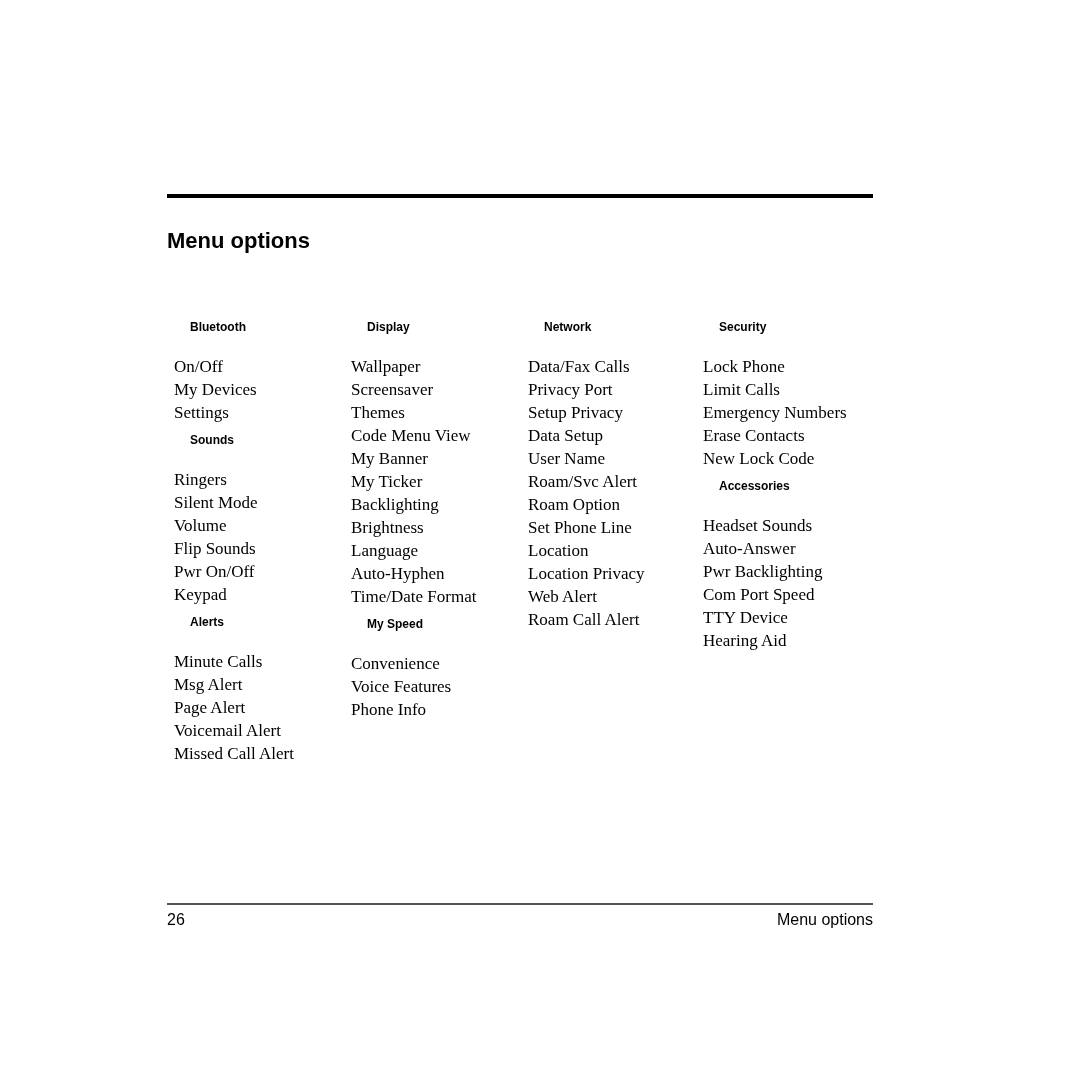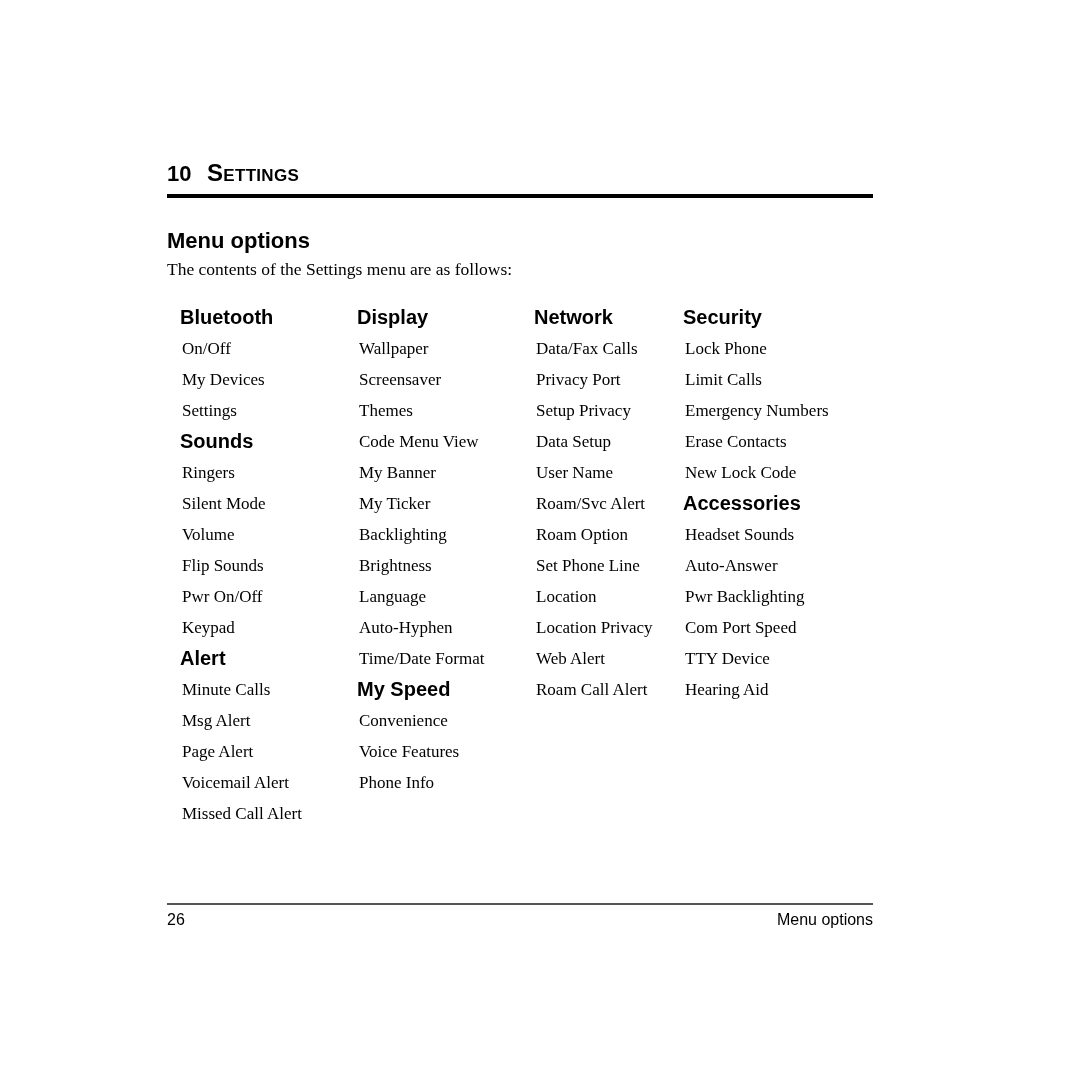--- a/index.html
+++ b/index.html
@@ -88,39 +88,39 @@
     height: 400px;
   }
   .col {
     position: absolute;
     top: 0;
     width: 176px;
   }
   .col-0 { left: 0px; }
   .col-1 { left: 177px; }
   .col-2 { left: 354px; }
-  .col-3 { left: 503px; }
+  .col-3 { left: 529px; }
 
   .grp-head {
     font-family: "Liberation Sans", sans-serif;
     font-weight: bold;
-    font-size: 20px;
+    font-size: 12px;
     line-height: 23px;
     white-space: nowrap;
-    margin: 6px;
+    margin: 16px;
   }
   .grp-head.spaced {
     margin-top: 5px;
   }
   .grp-item {
     font-family: "Liberation Serif", serif;
     font-size: 17px;
     line-height: 23px;
     white-space: nowrap;
-    margin: 8px;
+    margin: 0;
   }
 
   
   .note {
     position: absolute;
     top: 710px;
     left: 7px;
     font-family: "Liberation Serif", serif;
     font-size: 17px;
     line-height: 22px;
@@ -159,44 +159,40 @@
     right: 0;
     top: 0;
     white-space: nowrap;
   }
 </style>
 </head>
 <body>
 
 <div class="page">
 
-  <div class="chapter-head">
-    <span class="chapter-num">10</span><span class="chapter-title">Settings</span>
-  </div>
 
   <div class="head-rule"></div>
 
   <div class="section-title">Menu options</div>
 
-  <div class="intro-line">The contents of the Settings menu are as follows:</div>
 
   <div class="columns">
     <div class="col col-0">
         <div class="grp-head">Bluetooth</div>
         <div class="grp-item">On/Off</div>
         <div class="grp-item">My Devices</div>
         <div class="grp-item">Settings</div>
         <div class="grp-head spaced">Sounds</div>
         <div class="grp-item">Ringers</div>
         <div class="grp-item">Silent Mode</div>
         <div class="grp-item">Volume</div>
         <div class="grp-item">Flip Sounds</div>
         <div class="grp-item">Pwr On/Off</div>
         <div class="grp-item">Keypad</div>
-        <div class="grp-head spaced">Alert</div>
+        <div class="grp-head spaced">Alerts</div>
         <div class="grp-item">Minute Calls</div>
         <div class="grp-item">Msg Alert</div>
         <div class="grp-item">Page Alert</div>
         <div class="grp-item">Voicemail Alert</div>
         <div class="grp-item">Missed Call Alert</div>
       </div>
     <div class="col col-1">
         <div class="grp-head">Display</div>
         <div class="grp-item">Wallpaper</div>
         <div class="grp-item">Screensaver</div>

